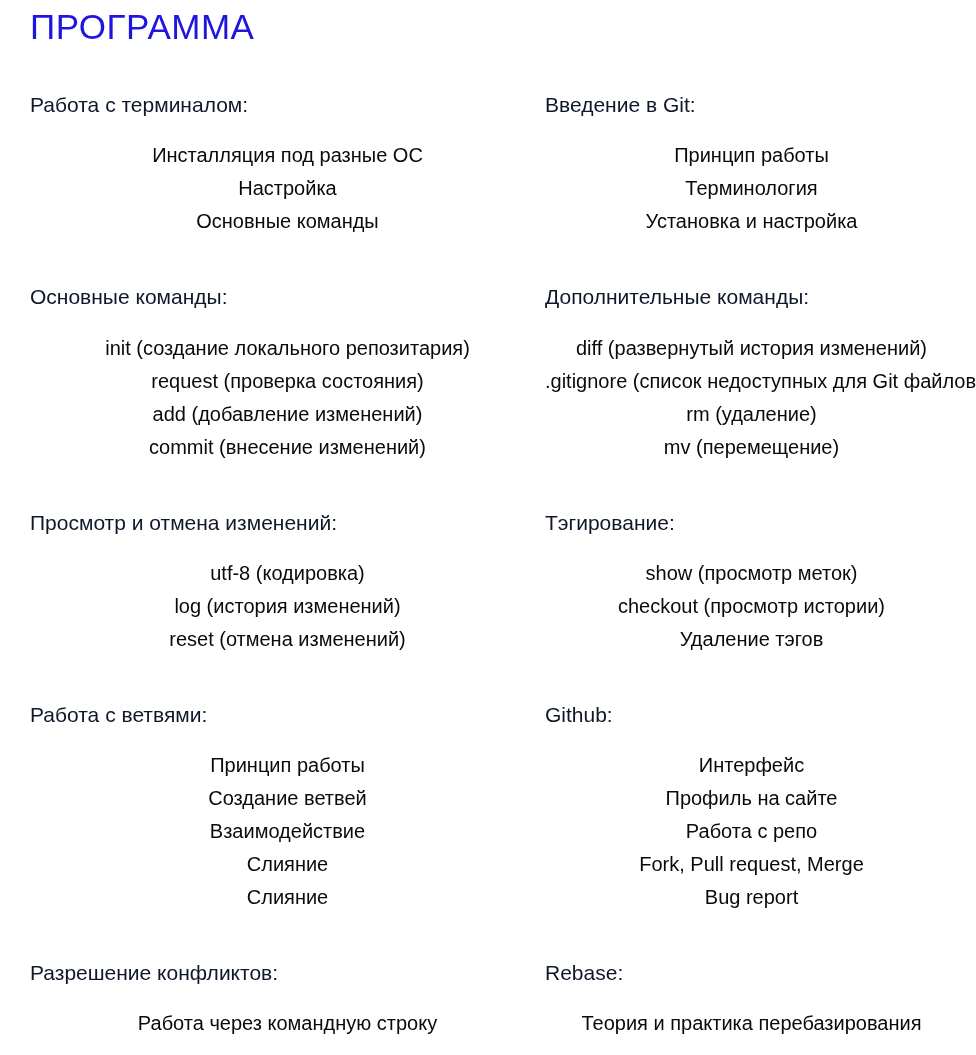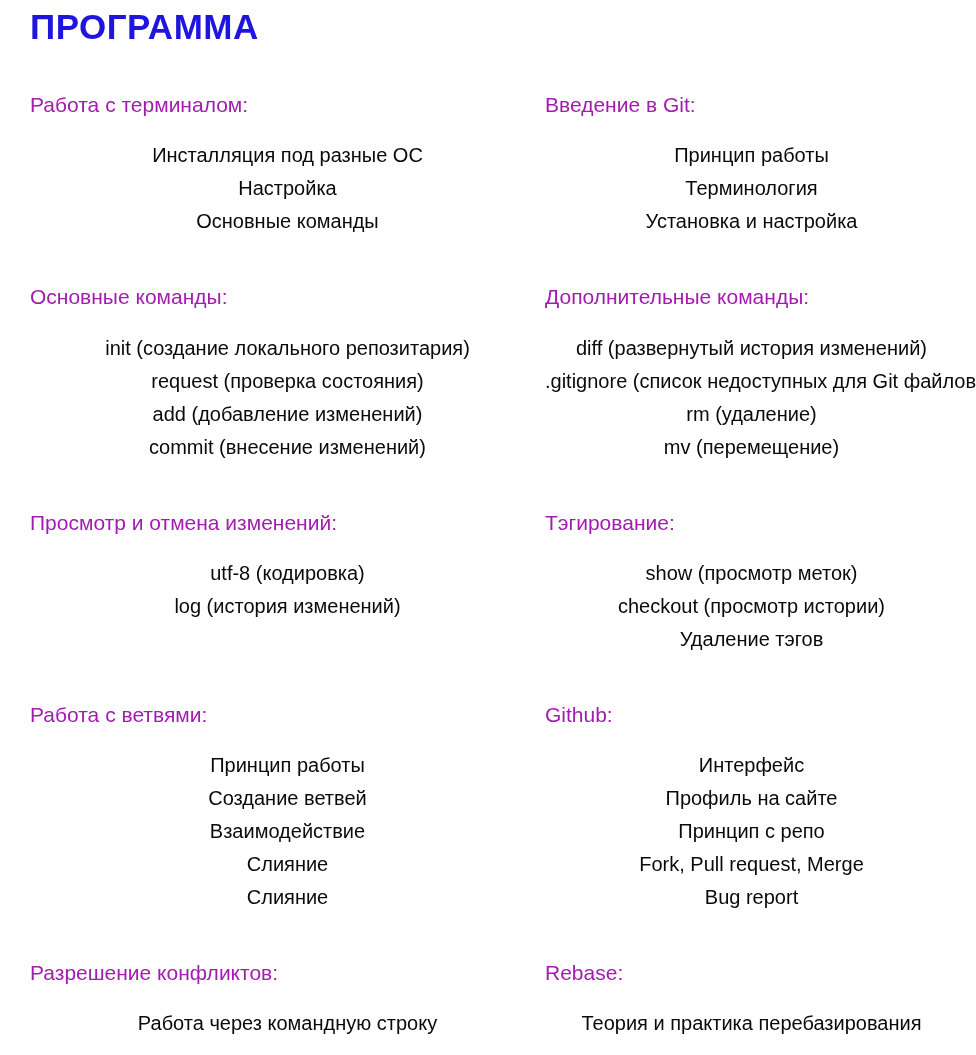--- a/index.html
+++ b/index.html
@@ -12,37 +12,37 @@
   }
   .page {
     width: 976px;
     height: 1055px;
     background: #ffffff;
     padding: 6px 18px 20px 30px;
     overflow: hidden;
   }
   .page-title {
     font-size: 35px;
-    font-weight: 700;
+    font-weight: 400;
     letter-spacing: 0.5px;
     color: #2015df;
     margin: 0 0 44px 0;
     line-height: 1.2;
   }
   .program-grid {
     display: grid;
     grid-template-columns: 515px 1fr;
     row-gap: 46px;
     column-gap: 0;
   }
   .section { min-width: 0; }
   .section-heading {
     font-size: 21px;
     font-weight: 500;
-    color: #a21caf;
+    color: #0f172a;
     margin: 0 0 21px 0;
     line-height: 1.25;
   }
   .section-items {
     list-style: none;
     margin: 0;
     padding: 0;
   }
   .section-items li {
     font-size: 20px;
@@ -95,20 +95,21 @@
           <li>rm (удаление)</li>
           <li>mv (перемещение)</li>
         </ul>
   </section>
 
   <section class="section">
     <h2 class="section-heading">Просмотр и отмена изменений:</h2>
     <ul class="section-items">
           <li>utf-8 (кодировка)</li>
           <li>log (история изменений)</li>
+          <li>reset (отмена изменений)</li>
         </ul>
   </section>
 
   <section class="section">
     <h2 class="section-heading">Тэгирование:</h2>
     <ul class="section-items">
           <li>show (просмотр меток)</li>
           <li>checkout (просмотр истории)</li>
           <li>Удаление тэгов</li>
         </ul>
@@ -123,21 +124,21 @@
           <li>Слияние</li>
           <li>Слияние</li>
         </ul>
   </section>
 
   <section class="section">
     <h2 class="section-heading">Github:</h2>
     <ul class="section-items">
           <li>Интерфейс</li>
           <li>Профиль на сайте</li>
-          <li>Принцип с репо</li>
+          <li>Работа с репо</li>
           <li>Fork, Pull request, Merge</li>
           <li>Bug report</li>
         </ul>
   </section>
 
   <section class="section">
     <h2 class="section-heading">Разрешение конфликтов:</h2>
     <ul class="section-items">
           <li>Работа через командную строку</li>
         </ul>

